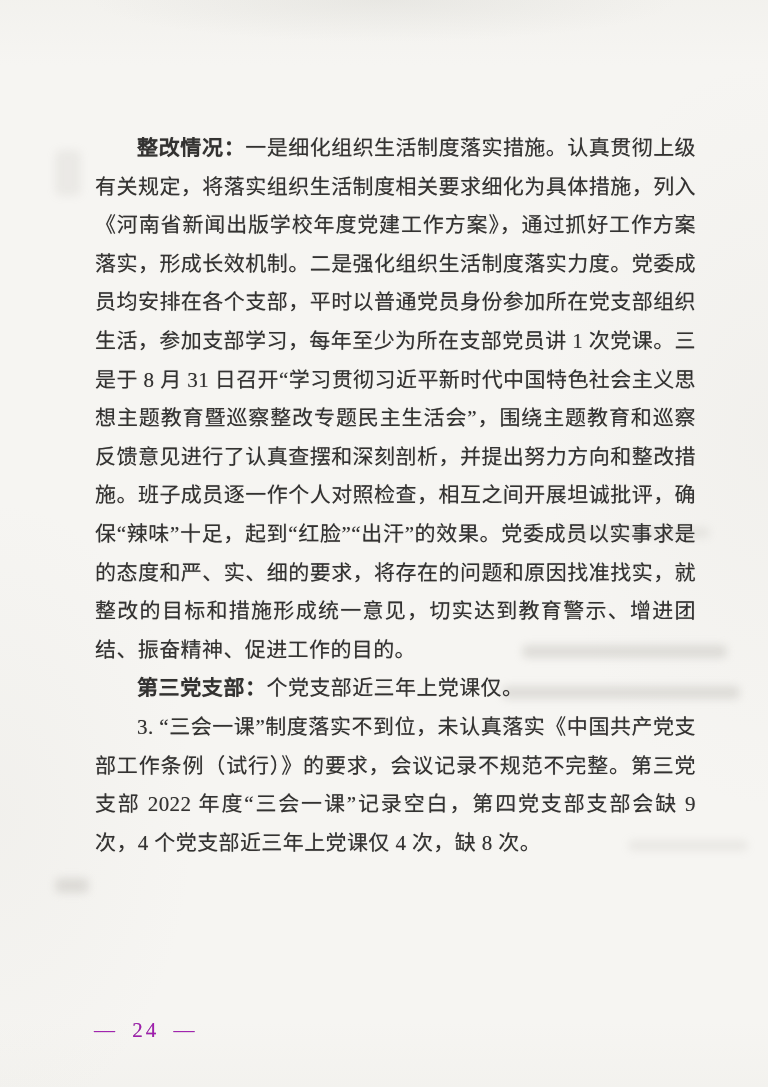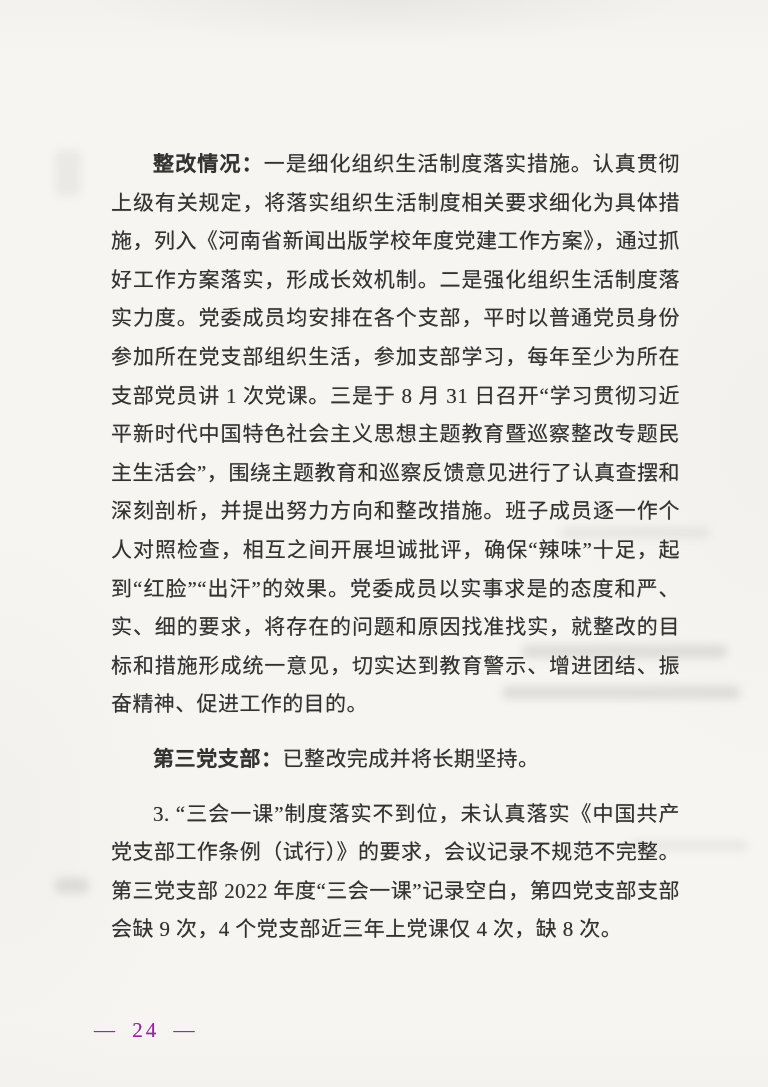--- a/index.html
+++ b/index.html
@@ -32,21 +32,21 @@
     width: 601px;
     font-size: 21px;
     line-height: 38.6px;
     color: #333231;
     text-align: justify;
     text-justify: inter-ideograph;
     letter-spacing: 0.4px;
     text-shadow: 0 0 0.7px rgba(70, 68, 66, 0.55);
   }
   .doc-body p {
-    margin: 16px;
+    margin: 0;
     text-indent: 2em;
   }
   .lead {
     font-weight: bold;
     letter-spacing: 0.6px;
   }
   .page-footer {
     position: absolute;
     left: 94px;
     top: 1018px;
@@ -78,17 +78,17 @@
 
 <div class="bleed b1"></div>
 <div class="bleed b2"></div>
 <div class="bleed b3"></div>
 <div class="bleed b4"></div>
 <div class="bleed b5"></div>
 <div class="bleed b6"></div>
 
 <div class="doc-body">
   <p><span class="lead">整改情况：</span><span>一是细化组织生活制度落实措施。认真贯彻上级有关规定，将落实组织生活制度相关要求细化为具体措施，列入《河南省新闻出版学校年度党建工作方案》，通过抓好工作方案落实，形成长效机制。二是强化组织生活制度落实力度。党委成员均安排在各个支部，平时以普通党员身份参加所在党支部组织生活，参加支部学习，每年至少为所在支部党员讲 1 次党课。三是于 8 月 31 日召开“学习贯彻习近平新时代中国特色社会主义思想主题教育暨巡察整改专题民主生活会”，围绕主题教育和巡察反馈意见进行了认真查摆和深刻剖析，并提出努力方向和整改措施。班子成员逐一作个人对照检查，相互之间开展坦诚批评，确保“辣味”十足，起到“红脸”“出汗”的效果。党委成员以实事求是的态度和严、实、细的要求，将存在的问题和原因找准找实，就整改的目标和措施形成统一意见，切实达到教育警示、增进团结、振奋精神、促进工作的目的。</span></p>
-  <p><span class="lead">第三党支部：</span><span>已整改完成并将长期坚持。</span></p>
+  <p><span class="lead">第三党支部：</span><span>个党支部近三年上党课仅。</span></p>
   <p><span class="lead"></span><span>3. “三会一课”制度落实不到位，未认真落实《中国共产党支部工作条例（试行）》的要求，会议记录不规范不完整。第三党支部 2022 年度“三会一课”记录空白，第四党支部支部会缺 9 次，4 个党支部近三年上党课仅 4 次，缺 8 次。</span></p>
 </div>
 
 <div class="page-footer">— 24 —</div>
 
 </body></html>

